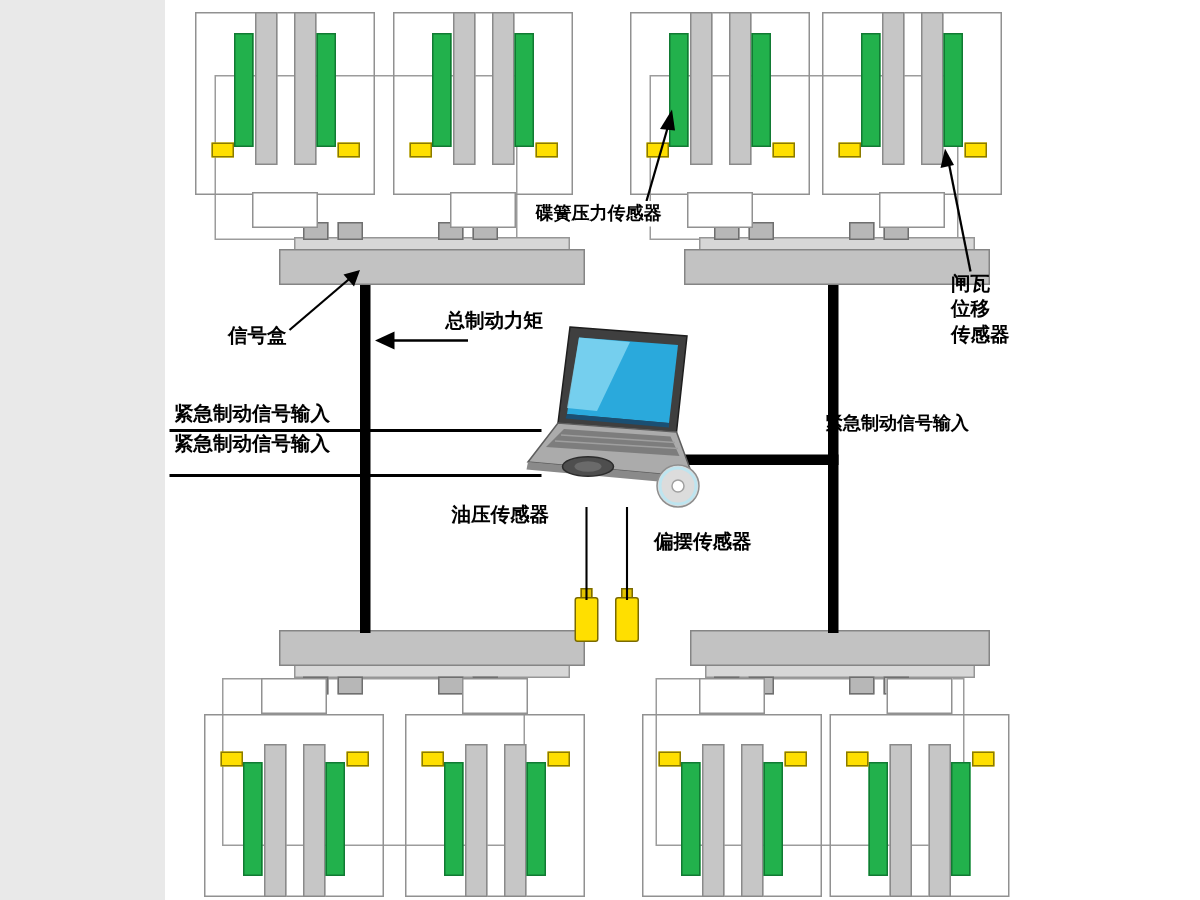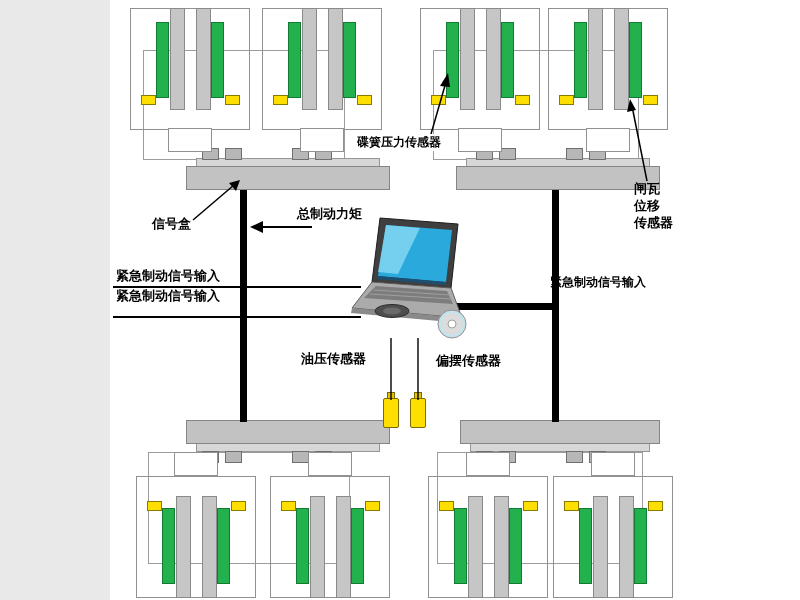--- a/index.html
+++ b/index.html
@@ -234,15 +234,15 @@
   <div class="vlabel" style="left:634px;top:180px">
     <div>闸瓦</div>
     <div>位移</div>
     <div>传感器</div>
   </div>
   <div class="label" style="left:152px;top:215px">信号盒</div>
   <div class="label" style="left:297px;top:205px">总制动力矩</div>
   <div class="label" style="left:116px;top:267px">紧急制动信号输入</div>
   <div class="label" style="left:116px;top:287px">紧急制动信号输入</div>
   <div class="label" style="left:550px;top:274px;font-size:12px">紧急制动信号输入</div>
-  <div class="label" style="left:301px;top:350px">油压传感器</div>
+  <div class="label" style="left:301px;top:334px">油压传感器</div>
   <div class="label" style="left:436px;top:352px">偏摆传感器</div>
 </div>
 
 </body></html>

